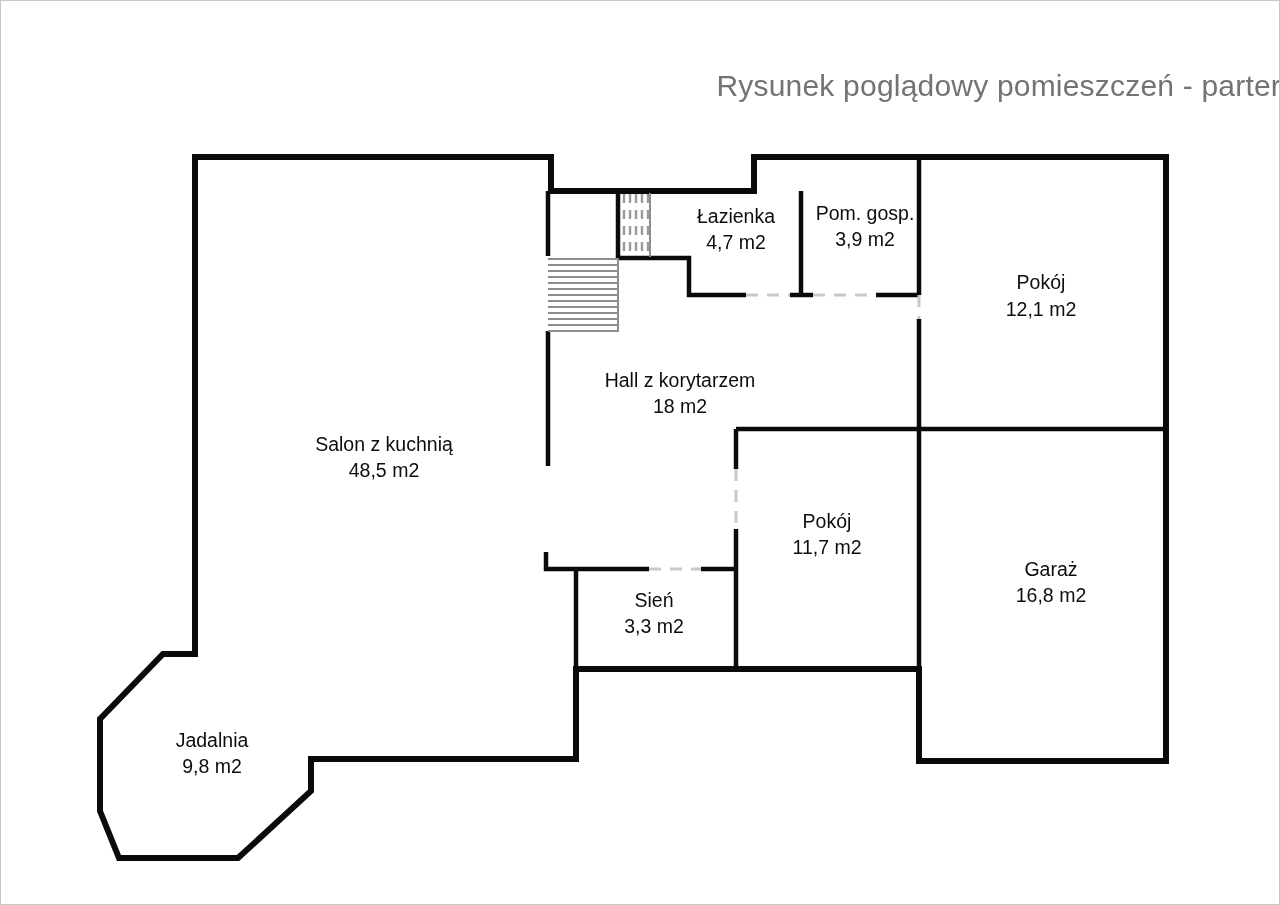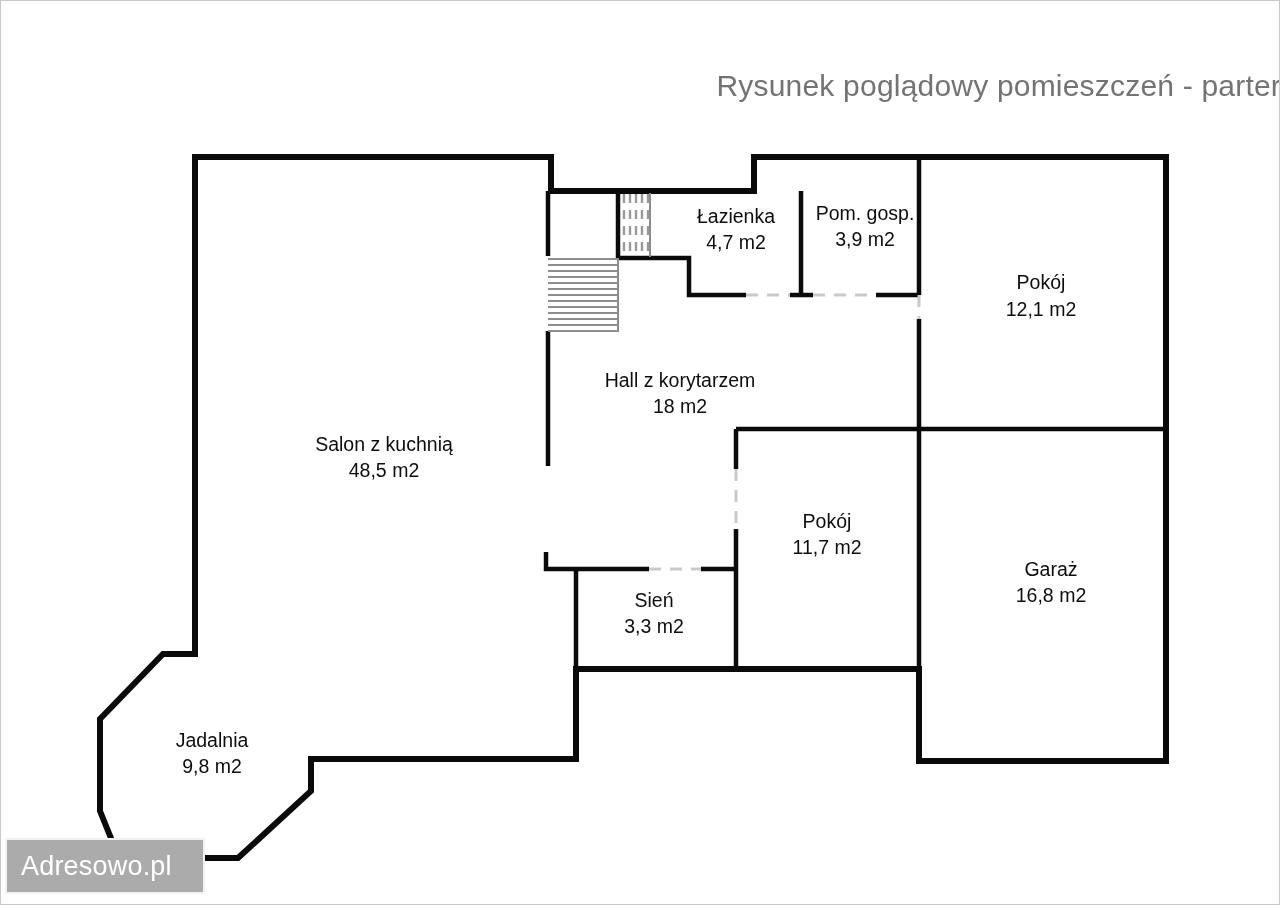--- a/index.html
+++ b/index.html
@@ -233,17 +233,14 @@
       <text class="room-area" x="653" y="627">3,3 m2</text>
     </g>
 
     <g>
       <text class="room-label" x="211" y="741">Jadalnia</text>
       <text class="room-area" x="211" y="767">9,8 m2</text>
     </g>
 
   </svg>
 
-  <div id="watermark">
-    <span>Adresowo.pl</span>
-  </div>
 
 </div>
 
 </body></html>

